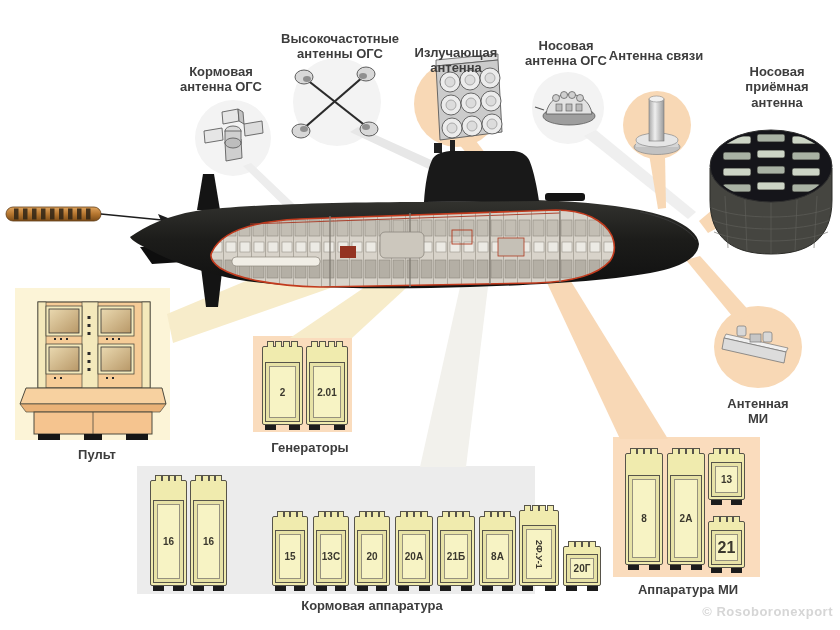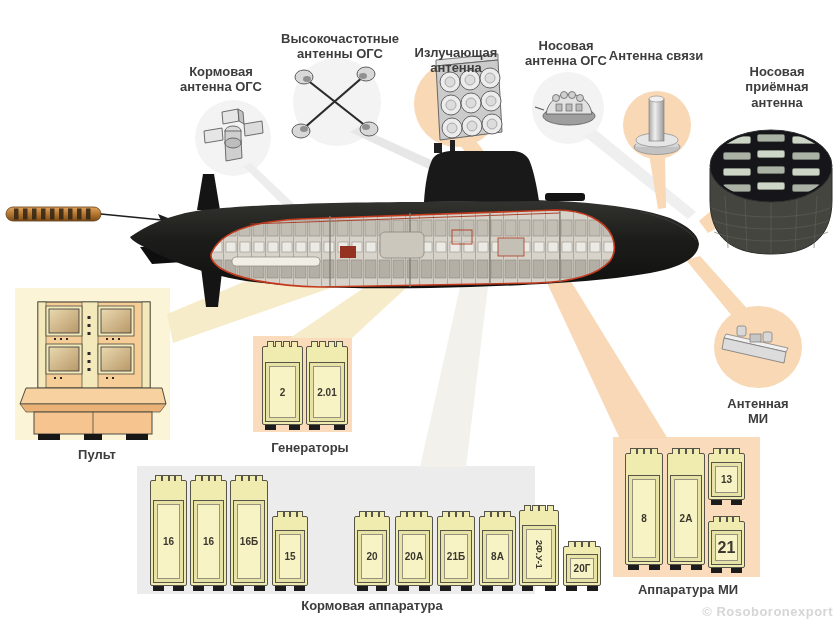--- a/index.html
+++ b/index.html
@@ -111,49 +111,49 @@
         <div class="body" style="top:20px">
           <div class="inner">
             <span class="clbl" style="font-size:10px">16</span>
           </div>
         </div>
         <div class="feet">
           <i></i>
           <i></i>
         </div>
       </div>
-      <div class="cab" style="left: 93px; top: 14px; width: 38px; height: 106px;">
-        <div class="box"></div>
-        <div class="studs">
-          <i></i>
-          <i></i>
-          <i></i>
-          <i></i>
-        </div>
-        <div class="body" style="top:20px">
-          <div class="inner">
-            <span class="clbl" style="font-size:10px">16Б</span>
-          </div>
-        </div>
-        <div class="feet">
-          <i></i>
-          <i></i>
-        </div>
-      </div>
       <div class="cab" style="left: 135px; top: 50px; width: 36px; height: 70px;">
         <div class="box"></div>
         <div class="studs">
           <i></i>
           <i></i>
           <i></i>
           <i></i>
         </div>
         <div class="body" style="top:14px">
           <div class="inner">
             <span class="clbl" style="font-size:10px">15</span>
+          </div>
+        </div>
+        <div class="feet">
+          <i></i>
+          <i></i>
+        </div>
+      </div>
+      <div class="cab" style="left: 176px; top: 50px; width: 36px; height: 70px;">
+        <div class="box"></div>
+        <div class="studs">
+          <i></i>
+          <i></i>
+          <i></i>
+          <i></i>
+        </div>
+        <div class="body" style="top:14px">
+          <div class="inner">
+            <span class="clbl" style="font-size:10px">13С</span>
           </div>
         </div>
         <div class="feet">
           <i></i>
           <i></i>
         </div>
       </div>
       <div class="cab" style="left: 217px; top: 50px; width: 36px; height: 70px;">
         <div class="box"></div>
         <div class="studs">

